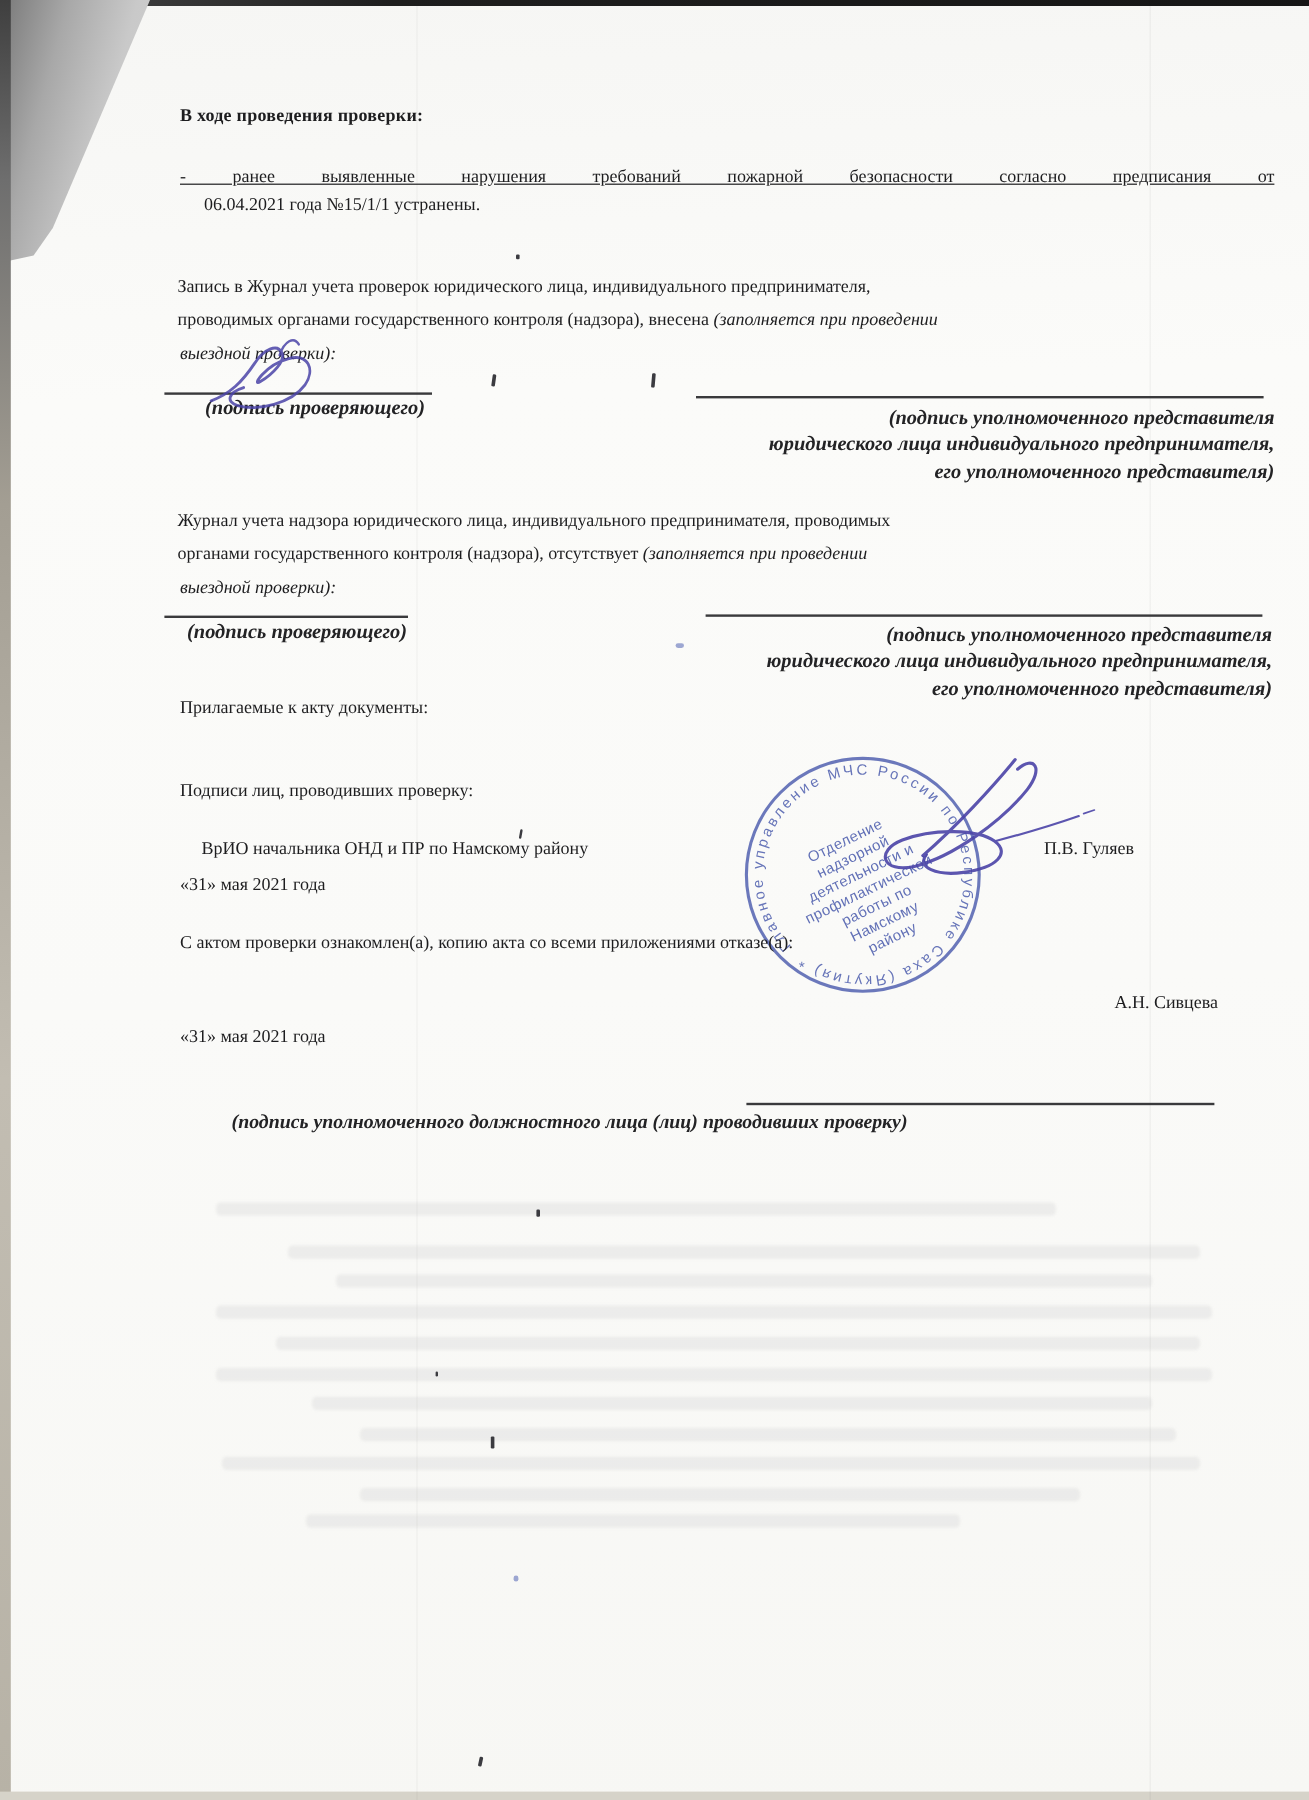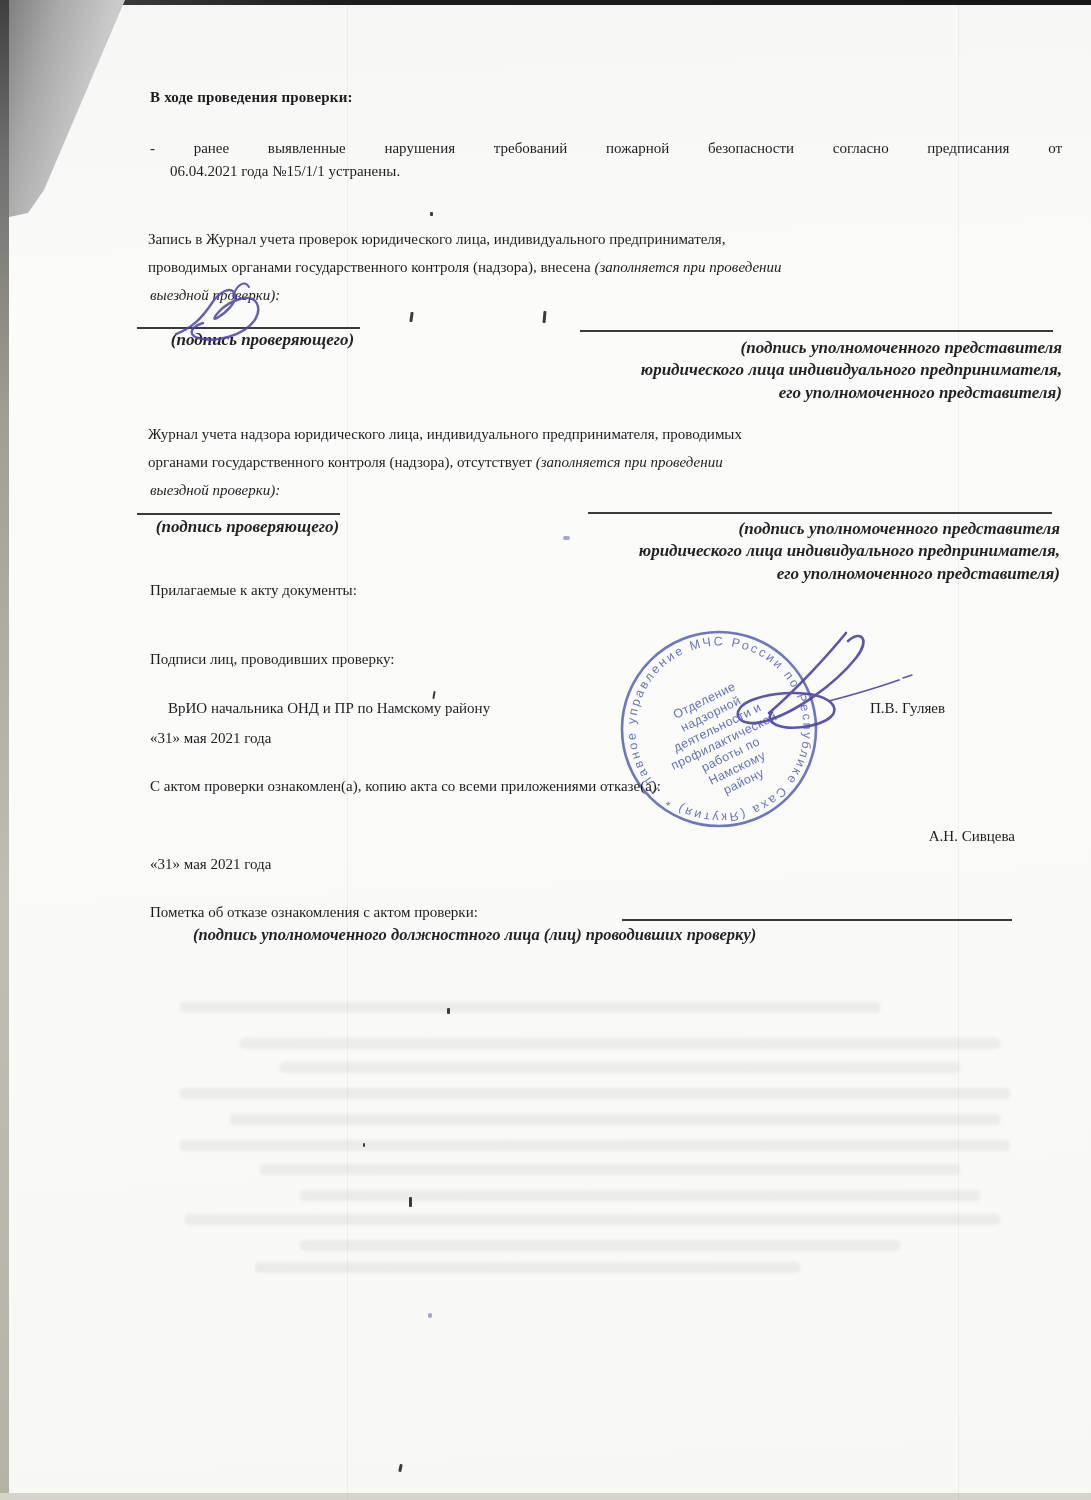--- a/index.html
+++ b/index.html
@@ -4,21 +4,21 @@
 <style>
   html,body{margin:0;padding:0;background:#9e9e9e;}
   #page{
     position:relative;width:1091px;height:1500px;overflow:hidden;
     background:linear-gradient(178deg,#f6f6f4 0%,#fbfbf9 22%,#fafaf8 55%,#f7f7f4 100%);
     font-family:"Liberation Serif",serif;color:#1d1d1f;
   }
   .t{position:absolute;font-size:15px;line-height:23px;white-space:nowrap;color:#1d1d1f;}
   .b{font-weight:bold;letter-spacing:.2px;}
   .it{font-style:italic;}
-  .just{white-space:normal;text-align:justify;text-align-last:justify;width:912px;}
+  .just{white-space:normal;text-align:justify;text-align-last:justify;width:912px;text-decoration:underline;}
   .cap{position:absolute;font-size:17px;line-height:22.4px;font-style:italic;white-space:nowrap;color:#232325;font-weight:bold;}
   .rule{position:absolute;height:2px;background:#3a3a3c;}
   .rline{line-height:22.4px;}
   
   .topbar{position:absolute;left:0;top:0;width:100%;height:5px;background:linear-gradient(90deg,#4a4a4a,#1e1e1e 30%,#161616);}
   .corner{position:absolute;left:0;top:0;width:132px;height:222px;
     background:linear-gradient(105deg,#787878 0%,#a8a8a8 30%,#c9c9c9 60%,#d2d2d2 100%);
     clip-path:polygon(0 0,125px 0,44px 190px,28px 213px,0 219px);}
   .leftstrip{position:absolute;left:0;top:0;width:9px;height:100%;
     background:linear-gradient(180deg,#3f3f3f 0%,#6e6e6e 10%,#a39e93 28%,#c2bdb2 60%,#b7b2a6 100%);}
@@ -109,21 +109,20 @@
 
   <div class="t" style="left:168px;top:697px;">ВрИО начальника ОНД и ПР по Намскому району</div>
   <div class="t" style="left:800px;top:697px;width:215px;text-align:center;">П.В. Гуляев</div>
   <div class="t" style="left:150px;top:727px;">«31» мая 2021 года</div>
 
   <div class="t" style="left:150px;top:775px;">С актом проверки ознакомлен(а), копию акта со всеми приложениями отказе(а):</div>
 
   <div class="t" style="left:800px;top:825px;width:215px;text-align:right;">А.Н. Сивцева</div>
   <div class="t" style="left:150px;top:853px;">«31» мая 2021 года</div>
 
-  <div class="t" style="left:150px;top:901px;">Пометка об отказе ознакомления с актом проверки:</div>
   <div class="rule" style="left:622px;top:919px;width:390px;height:2px;"></div>
   <div class="cap" style="left:193px;top:924px;font-size:16.5px;">(подпись уполномоченного должностного  лица (лиц) проводивших проверку)</div>
 
   <svg style="left:150px;top:278px;" width="160" height="85" viewBox="150 278 160 85">
     <g fill="none" stroke-linecap="round" opacity="0.85" stroke="#4b44a8">
       <path stroke-width="2.4" d="M 176 334 C 192 328 202 318 212 303 C 220 291 231 286 235 294 C 238 301 227 312 217 318 C 209 323 221 304 240 299 C 257 294 263 308 254 321 C 243 336 215 343 198 338 C 188 335 190 327 203 323"></path>
       <path stroke-width="2" d="M 233 296 C 237 284 245 280 249 287"></path>
     </g>
   </svg>
 

